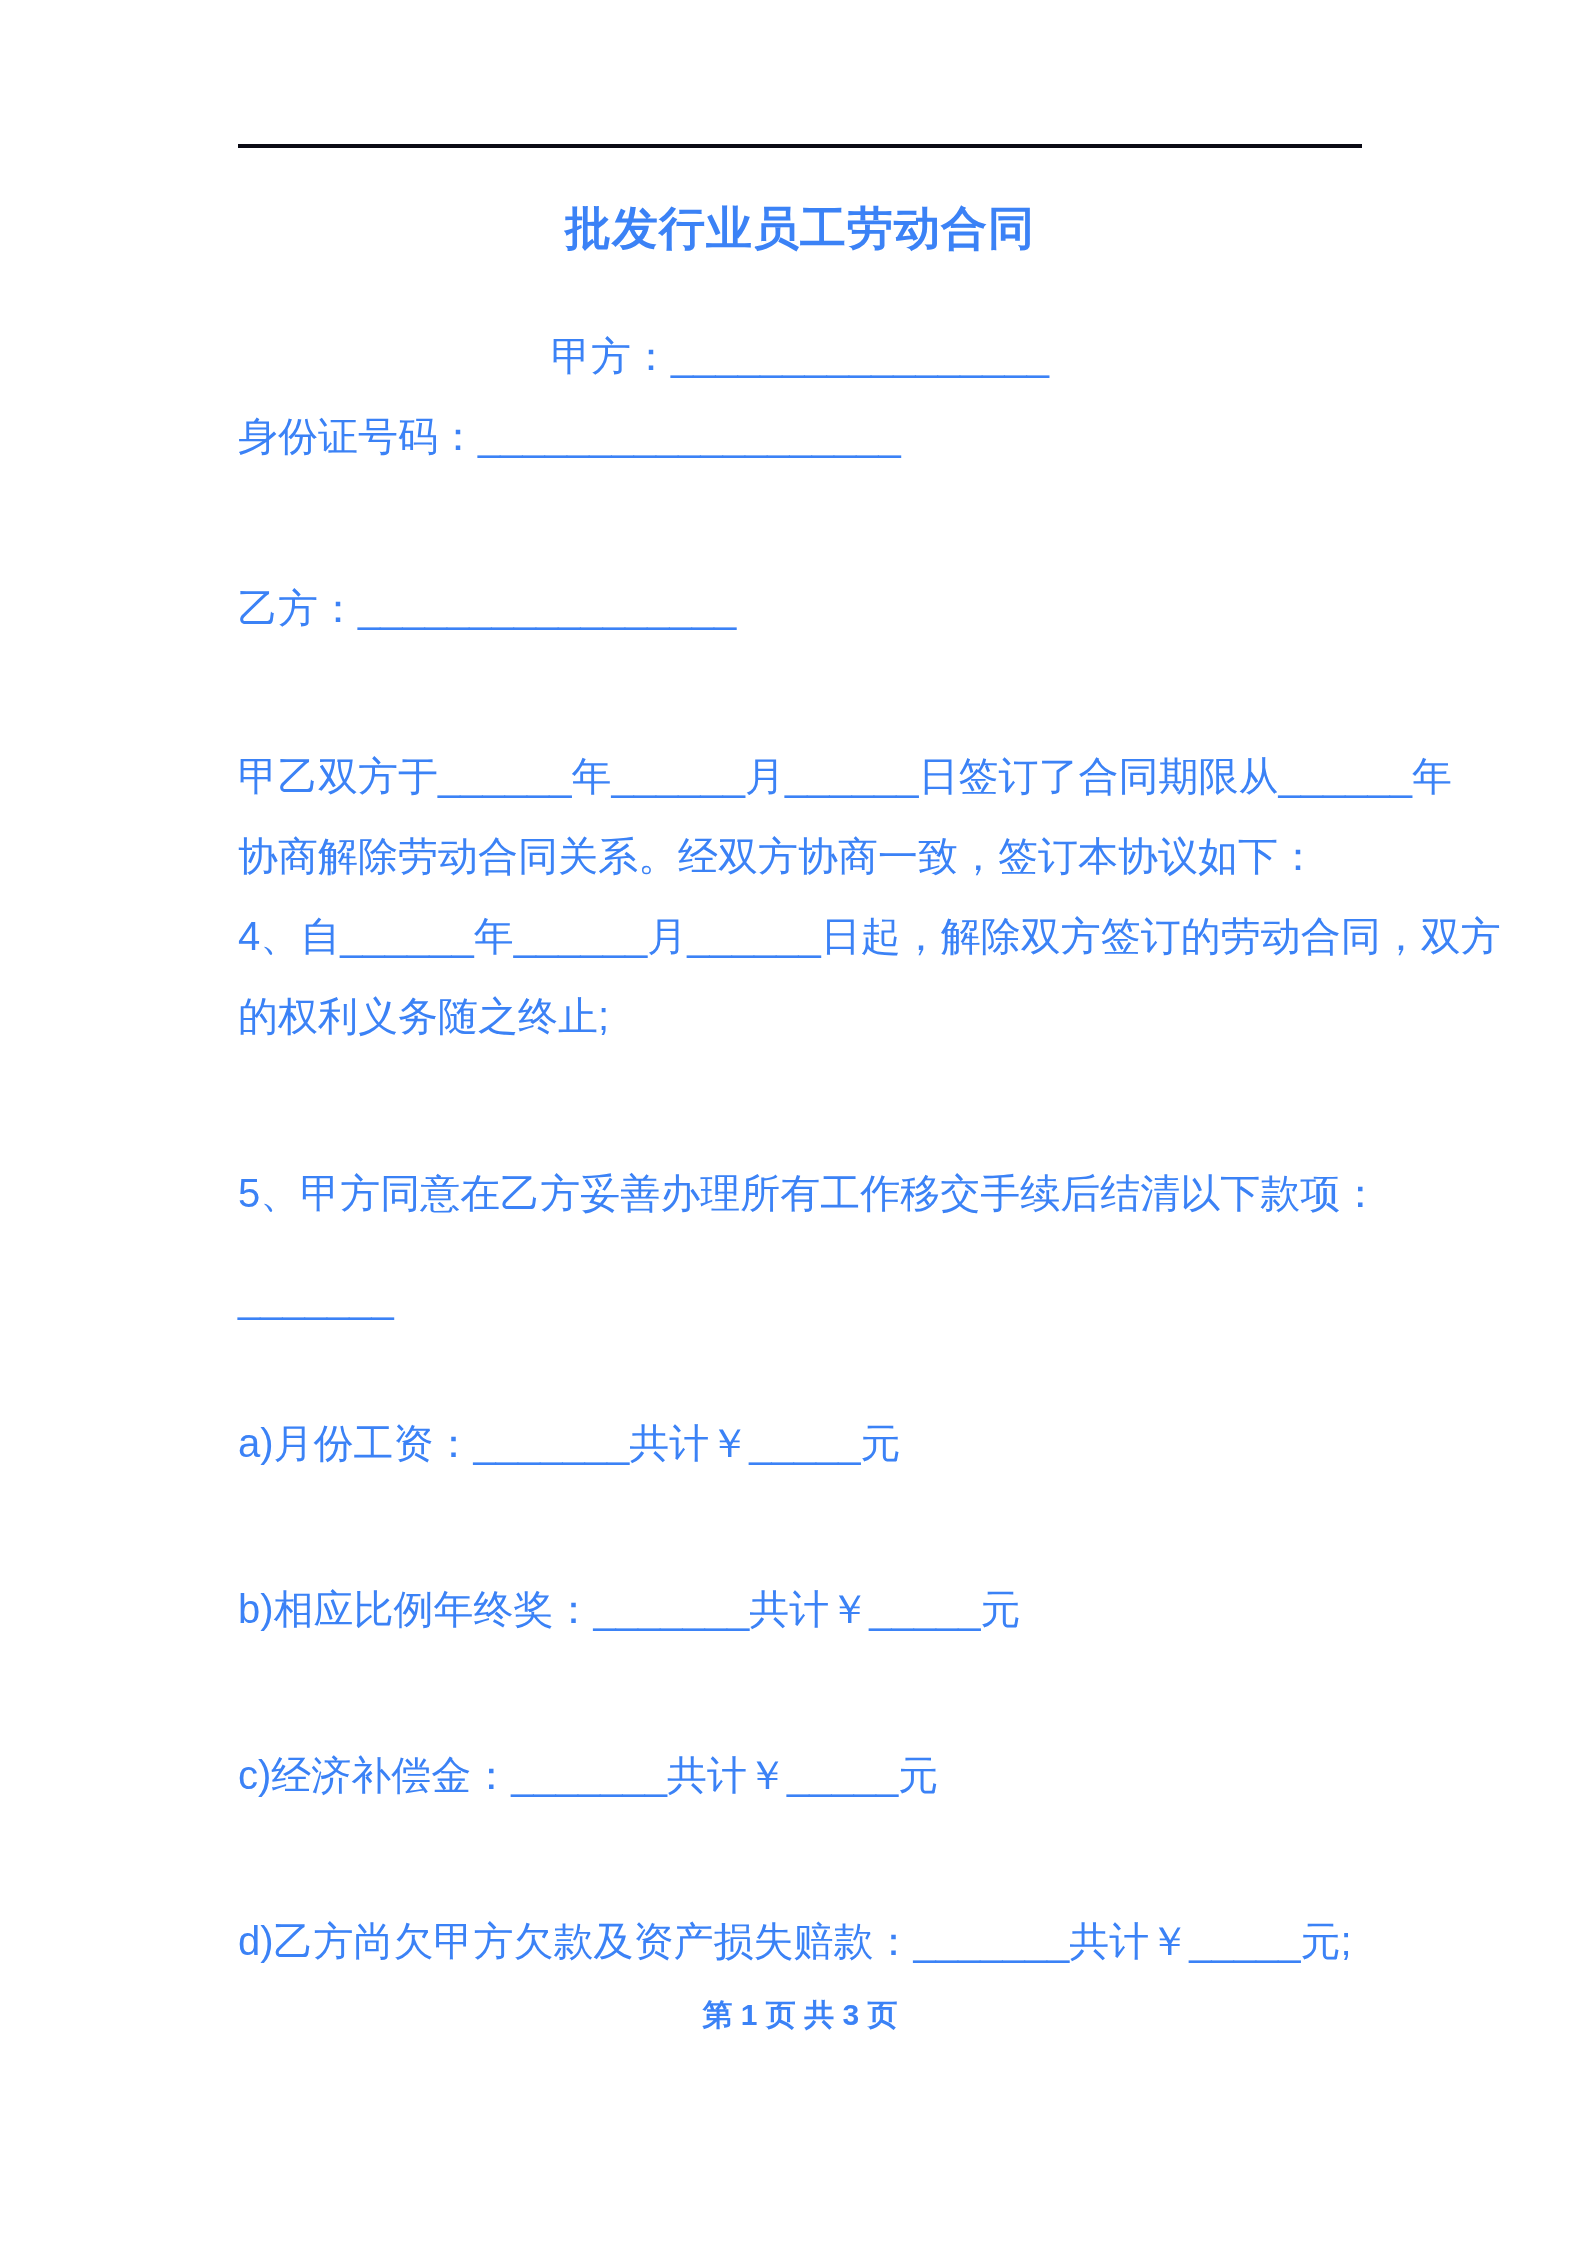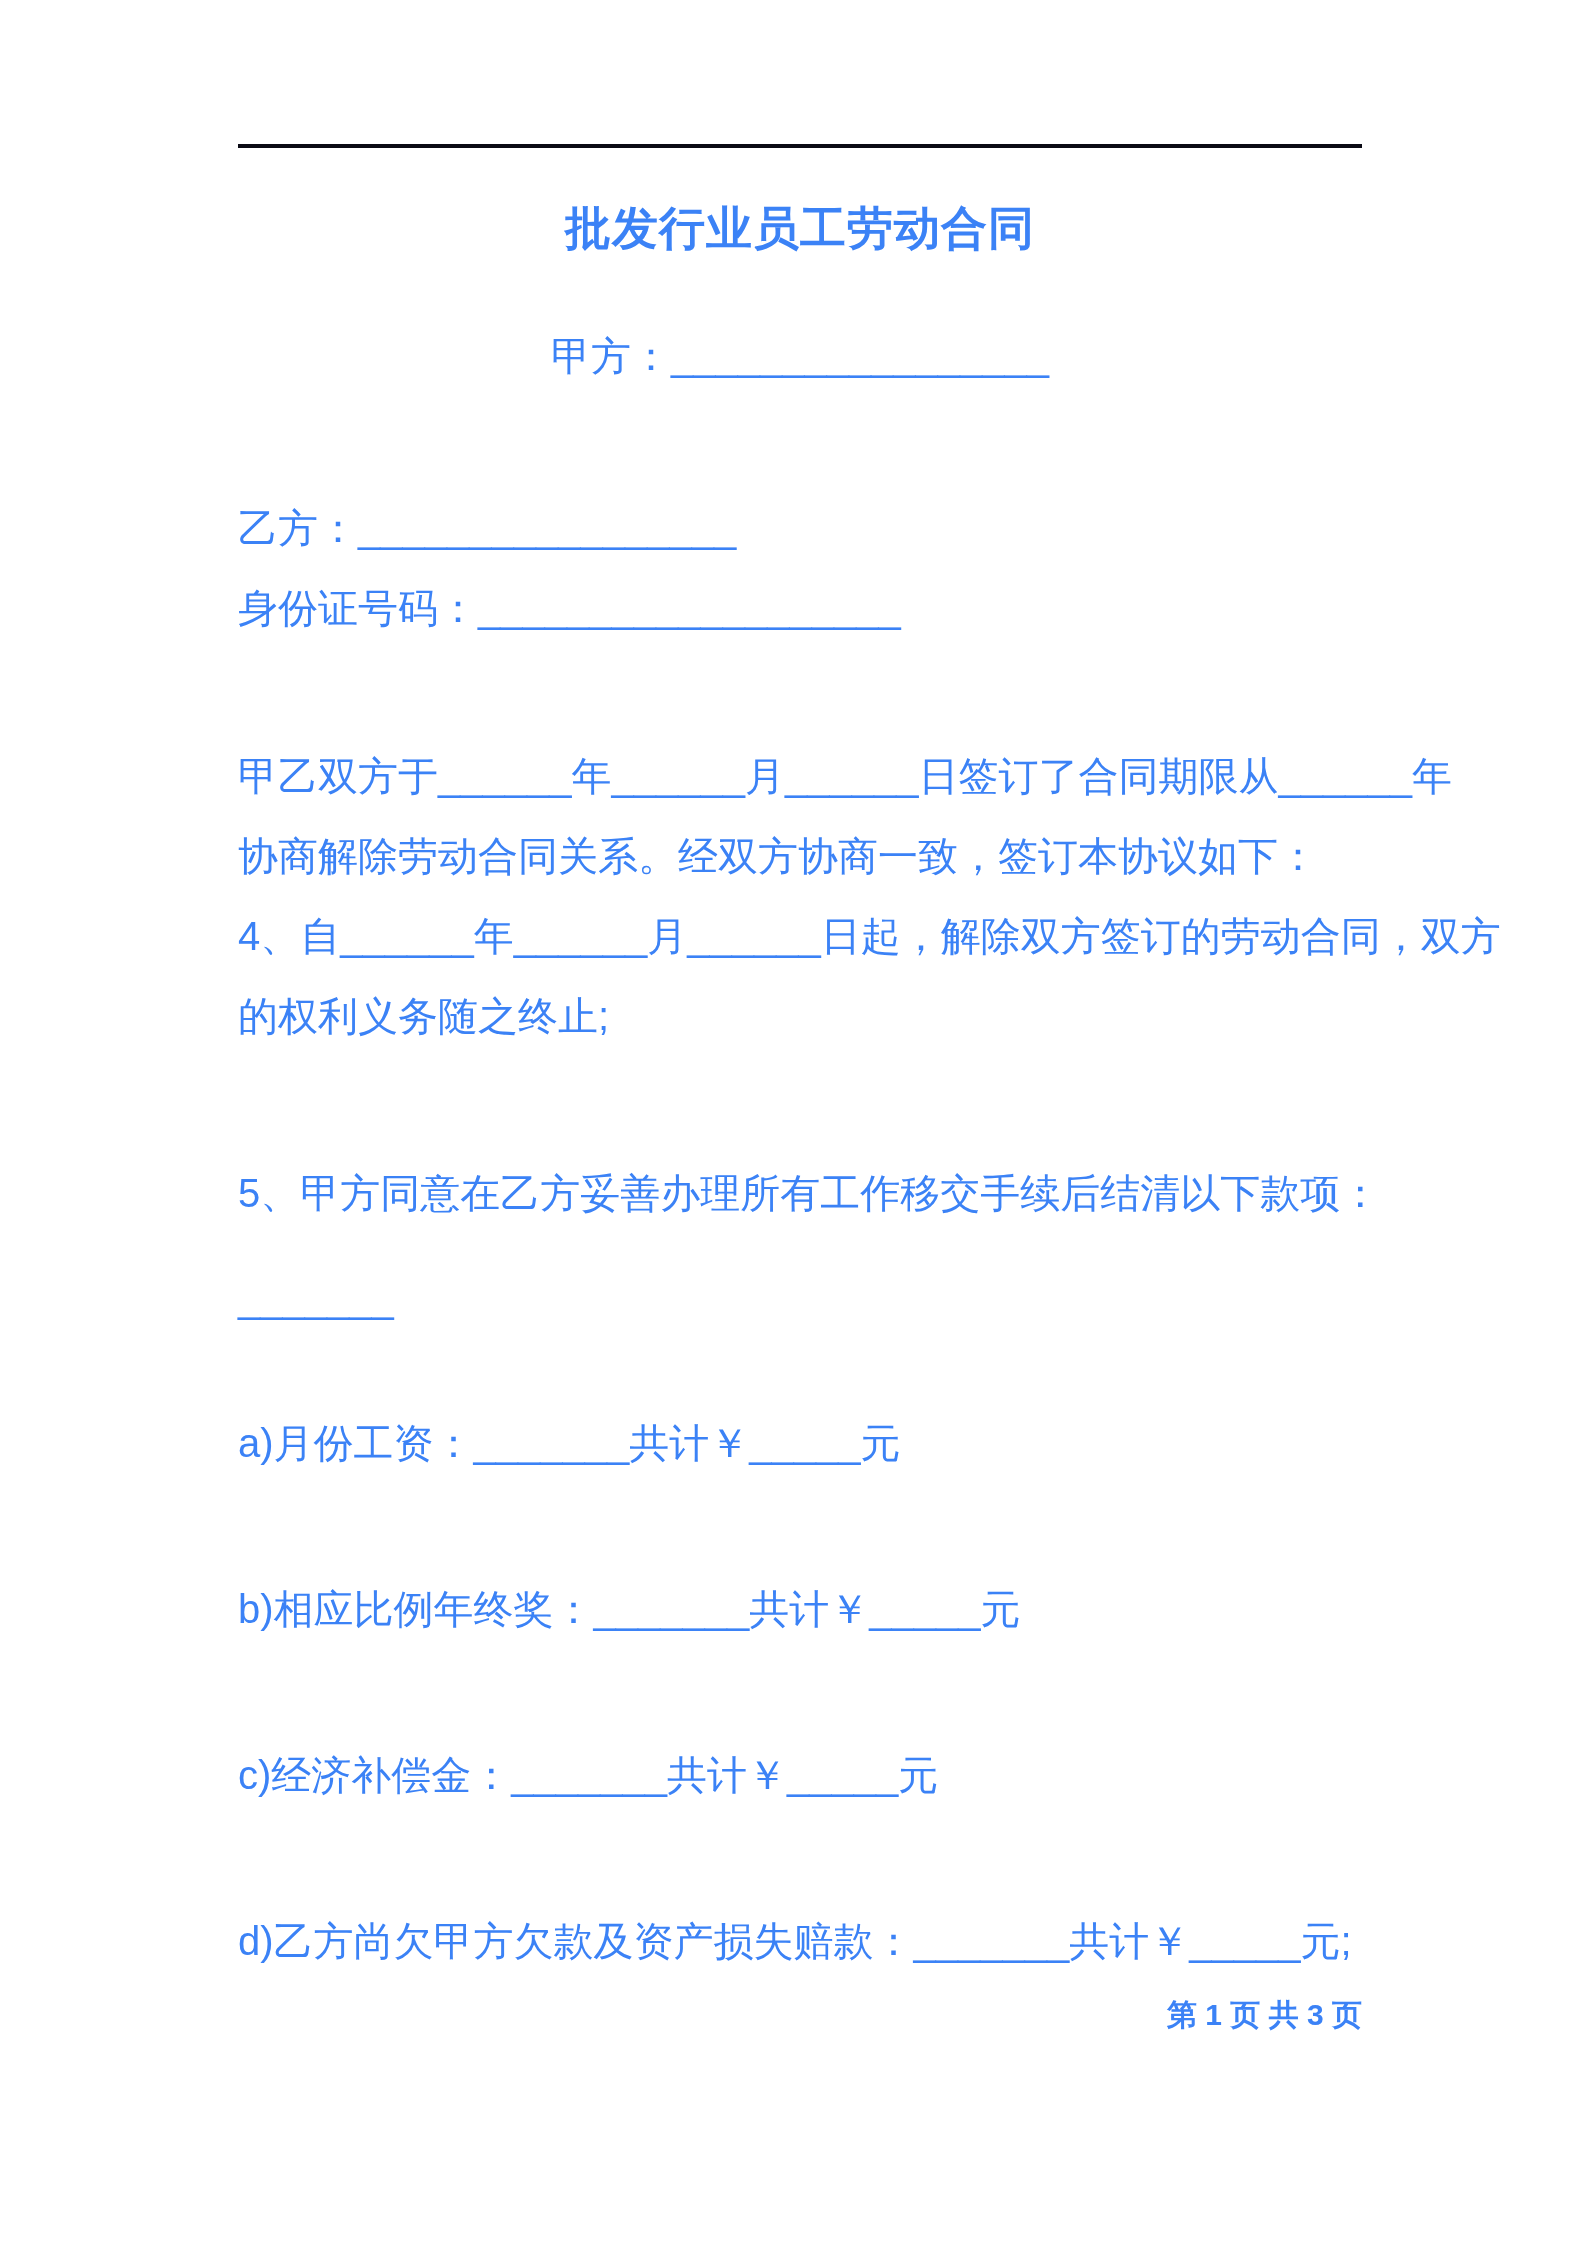--- a/index.html
+++ b/index.html
@@ -45,41 +45,41 @@
   .mt-para      { margin-top: 88px; }
   .mt-item2     { margin-top: 97px; }
   .mt-blankline { margin-top: 25px; }
   .mt-item-a    { margin-top: 65px; }
   .mt-item      { margin-top: 86px; }
   .page-footer {
     margin-top: 14px;
     font-size: 30px;
     font-weight: bold;
     line-height: 40px;
-    text-align: right;
+    text-align: center;
     width: 1124px;
     margin-left: 238px;
     white-space: nowrap;
   }
 </style>
 </head>
 <body>
 
 <div class="page">
   <div class="content">
 
     <div class="header-rule"></div>
 
     <h1 class="doc-title">批发行业员工劳动合同</h1>
 
     <div class="line mt-field-a">甲方：_________________</div>
 
+    <div class="line">身份证号码：___________________</div>
+
     <div class="line mt-field-b">乙方：_________________</div>
-
-    <div class="line">身份证号码：___________________</div>
 
     <div class="line mt-para">甲乙双方于______年______月______日签订了合同期限从______年</div>
 
 
     <div class="line">协商解除劳动合同关系。经双方协商一致，签订本协议如下：</div>
 
     <div class="line">4、自______年______月______日起，解除双方签订的劳动合同，双方</div>
 
     <div class="line">的权利义务随之终止;</div>
 

